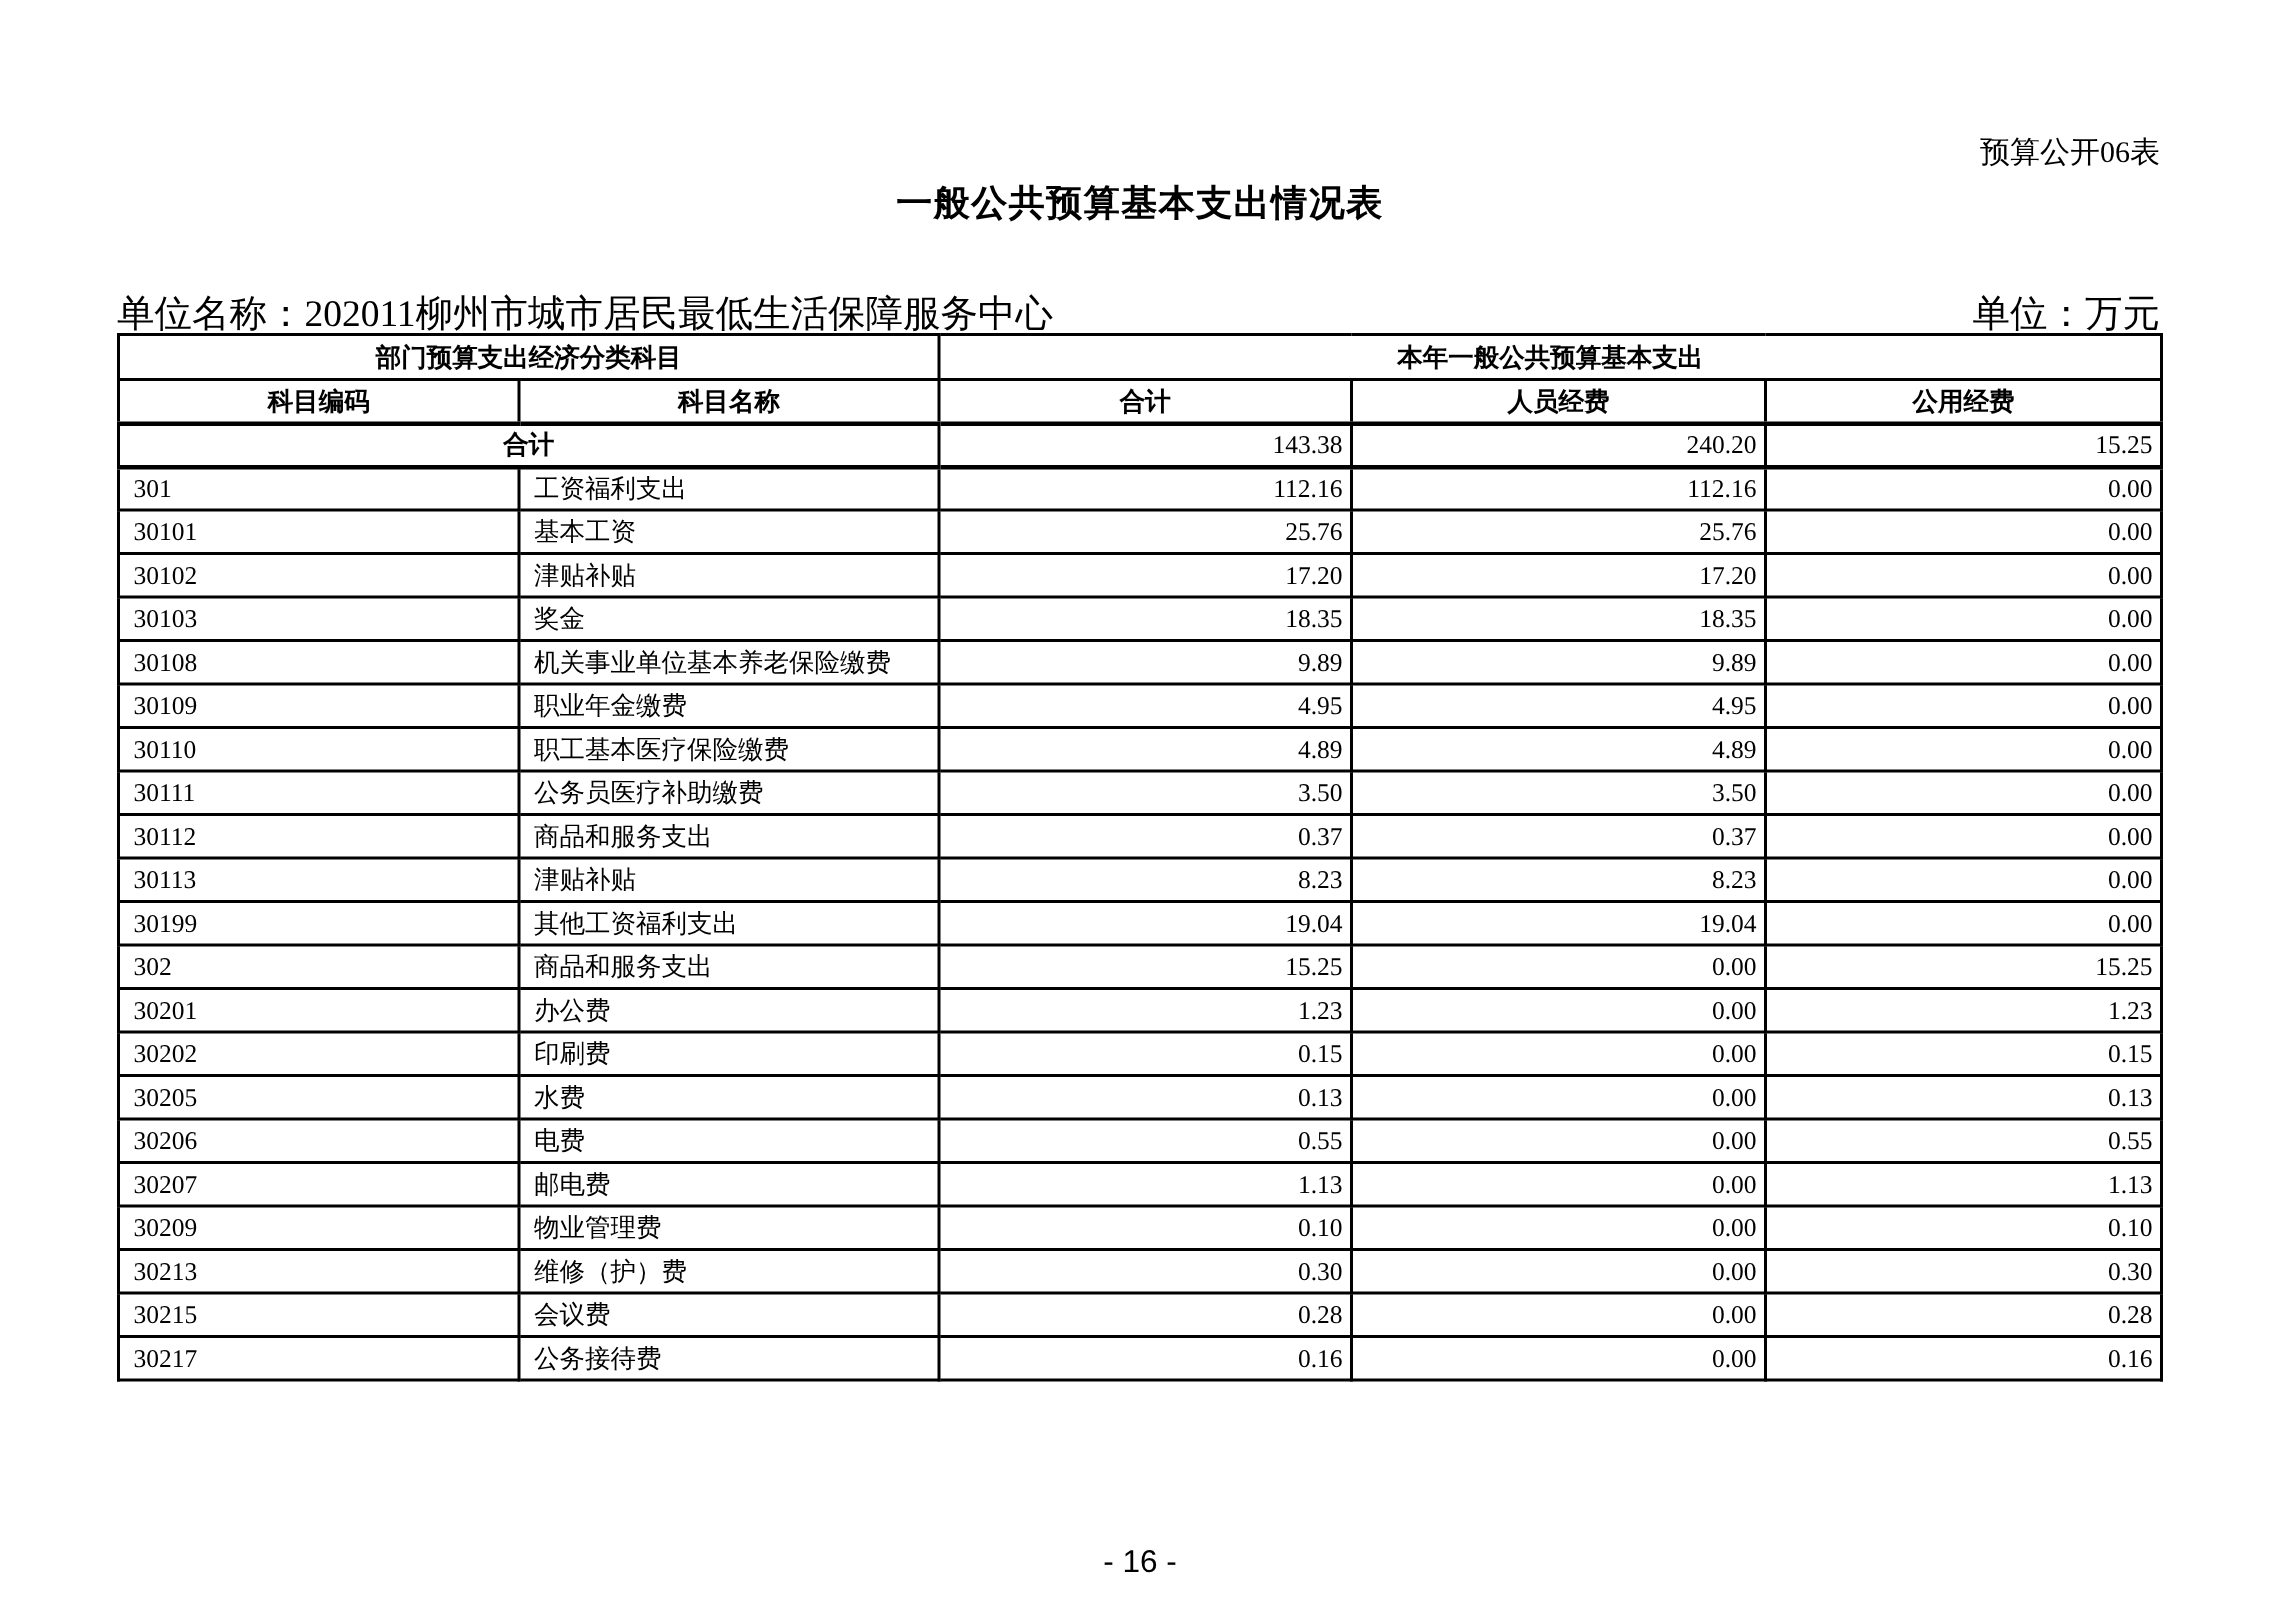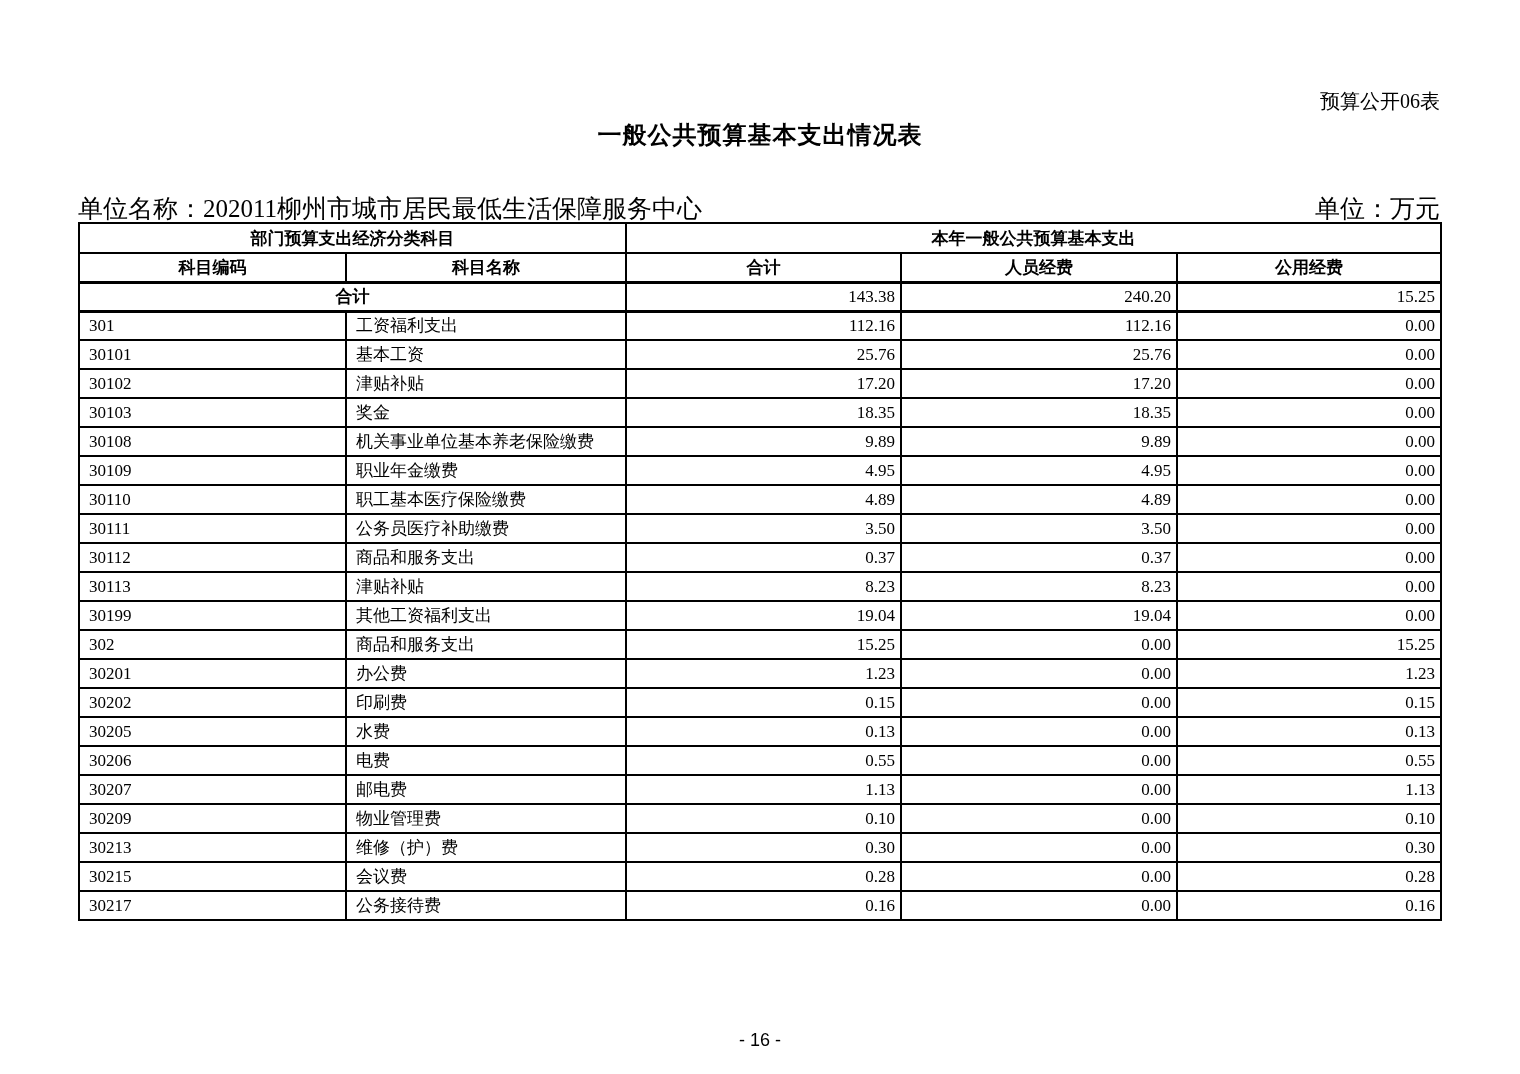--- a/index.html
+++ b/index.html
@@ -75,21 +75,21 @@
   }
   td.c-code { text-align: left; padding-left: 9px; }
   td.c-name { text-align: left; padding-left: 9px; }
   td.c-num  { text-align: right; padding-right: 5px; }
   .page-footer {
     position: absolute;
     top: 1030px;
     left: 0;
     width: 100%;
     text-align: center;
-    font-size: 18px;
+    font-size: 21px;
     font-family: "Liberation Sans", "DejaVu Sans", sans-serif;
   }
 </style>
 </head>
 <body>
 
 <div class="page">
 
   <div class="form-label">预算公开06表</div>
 

